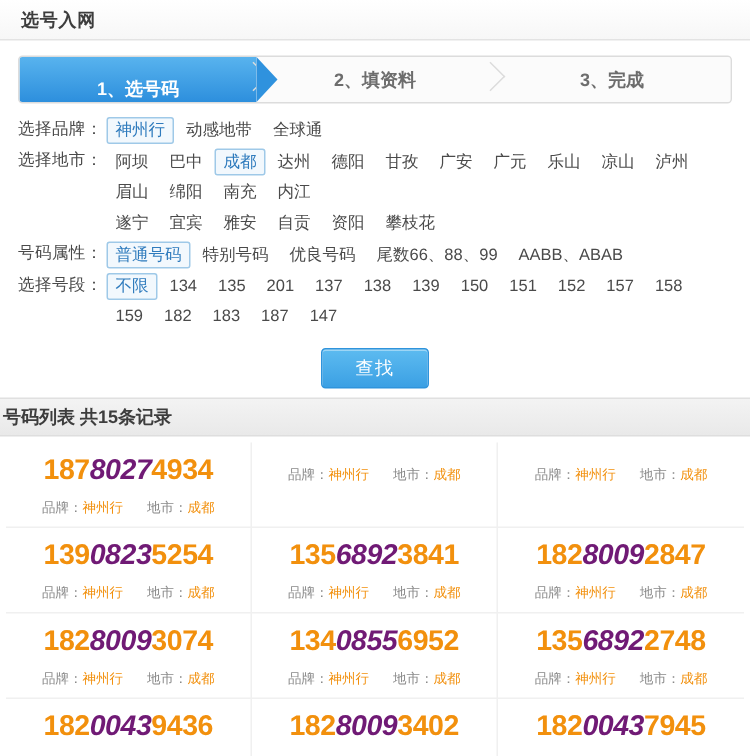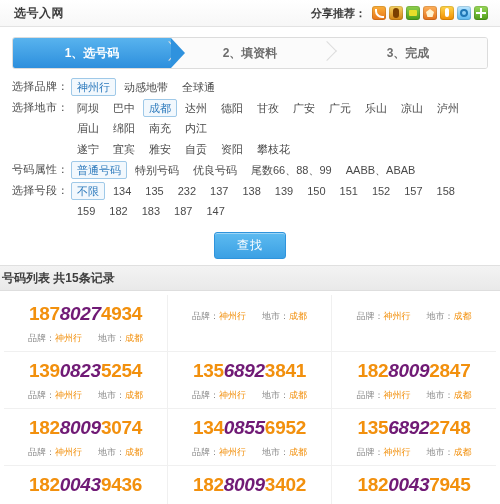--- a/index.html
+++ b/index.html
@@ -56,21 +56,21 @@
   .step{
     flex:1;position:relative;display:flex;align-items:center;justify-content:center;
     font-size:12px;font-weight:bold;color:#6d6d6d;background:#fbfbfb;
   }
   .step + .step::before{
     content:"";position:absolute;left:-9px;top:50%;margin-top:-9px;
     width:13px;height:13px;border-top:1px solid #dcdcdc;border-right:1px solid #dcdcdc;
     transform:rotate(45deg);background:transparent;
   }
   .step.active{
-    background:linear-gradient(#58b3ee,#2d8fdd);color:#fff;
+    background:linear-gradient(#58b3ee,#2d8fdd);color:#fff;align-items:flex-end;
   }
   .step.active::after{
     content:"";position:absolute;right:-14px;top:50%;margin-top:-15px;
     border-top:15px solid transparent;border-bottom:15px solid transparent;
     border-left:14px solid #2f92de;z-index:3;
   }
 
   
   .filter{margin:8px 12px 0 12px;padding-bottom:4px;}
   .frow{display:flex;align-items:flex-start;min-height:18px;margin-bottom:1px;}
@@ -118,32 +118,20 @@
   .meta{margin-top:7px;display:flex;justify-content:center;gap:16px;font-size:9px;color:#8a8a8a;}
   .meta em{font-style:normal;color:#f2900d;}
 </style>
 </head>
 <body>
 
 <div class="page">
 
   <div class="topbar">
     <span class="topbar-title">选号入网</span>
-    <div class="share">
-      <span class="share-label">分享推荐：</span>
-      <span class="share-icons">
-          <span class="sic sic-rss"></span>
-          <span class="sic sic-tx"></span>
-          <span class="sic sic-ms"></span>
-          <span class="sic sic-pc"></span>
-          <span class="sic sic-qz"></span>
-          <span class="sic sic-qq"></span>
-          <span class="sic sic-plus"></span>
-        </span>
-    </div>
   </div>
 
   <div class="steps">
       <div class="step active">
         <span>1、选号码</span>
       </div>
       <div class="step">
         <span>2、填资料</span>
       </div>
       <div class="step">
@@ -200,21 +188,21 @@
           <span class="opt">尾数66、88、99</span>
           <span class="opt">AABB、ABAB</span>
         </div>
       </div>
       <div class="frow">
         <div class="flabel">选择号段：</div>
         <div class="fopts">
           <span class="opt sel">不限</span>
           <span class="opt">134</span>
           <span class="opt">135</span>
-          <span class="opt">232</span>
+          <span class="opt">201</span>
           <span class="opt">137</span>
           <span class="opt">138</span>
           <span class="opt">139</span>
           <span class="opt">150</span>
           <span class="opt">151</span>
           <span class="opt">152</span>
           <span class="opt">157</span>
           <span class="opt">158</span>
           <span class="opt">159</span>
           <span class="opt">182</span>

